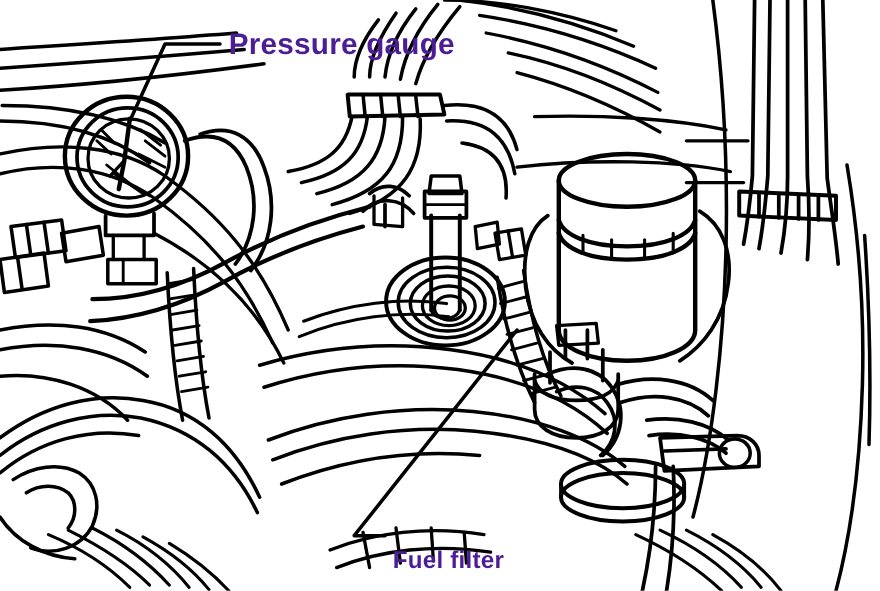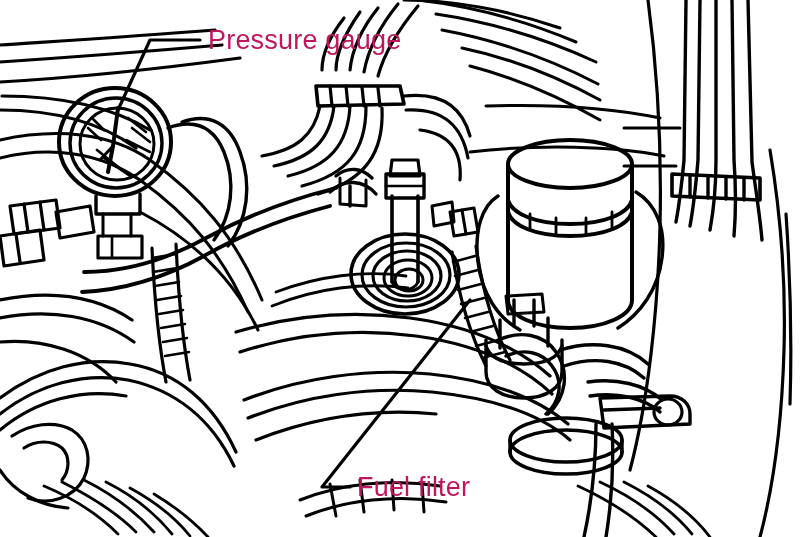--- a/index.html
+++ b/index.html
@@ -1,23 +1,23 @@
 <!DOCTYPE html>
 <html><head>
 <meta charset="utf-8">
 <style>
   html,body{margin:0;padding:0;background:#ffffff;}
   body{width:800px;height:537px;overflow:hidden;
        font-family:"Liberation Sans","DejaVu Sans",sans-serif;}
   #stage{position:relative;width:800px;height:537px;background:#fff;}
   #art{position:absolute;left:0;top:0;width:800px;height:537px;}
-  .lbl{position:absolute;color:#be185d;font-weight:400;white-space:nowrap;
+  .lbl{position:absolute;color:#4c1d95;font-weight:700;white-space:nowrap;
        letter-spacing:.2px;}
   #lbl-gauge{left:208px;top:25px;font-size:27px;}
-  #lbl-filter{left:357px;top:472px;font-size:27px;}
+  #lbl-filter{left:357px;top:496px;font-size:22px;}
 </style>
 </head>
 <body>
 
 <div id="stage">
 
   <svg id="art" viewBox="0 0 800 537" xmlns="http://www.w3.org/2000/svg">
 
     <rect x="0" y="0" width="800" height="537" fill="#ffffff"></rect>
 

